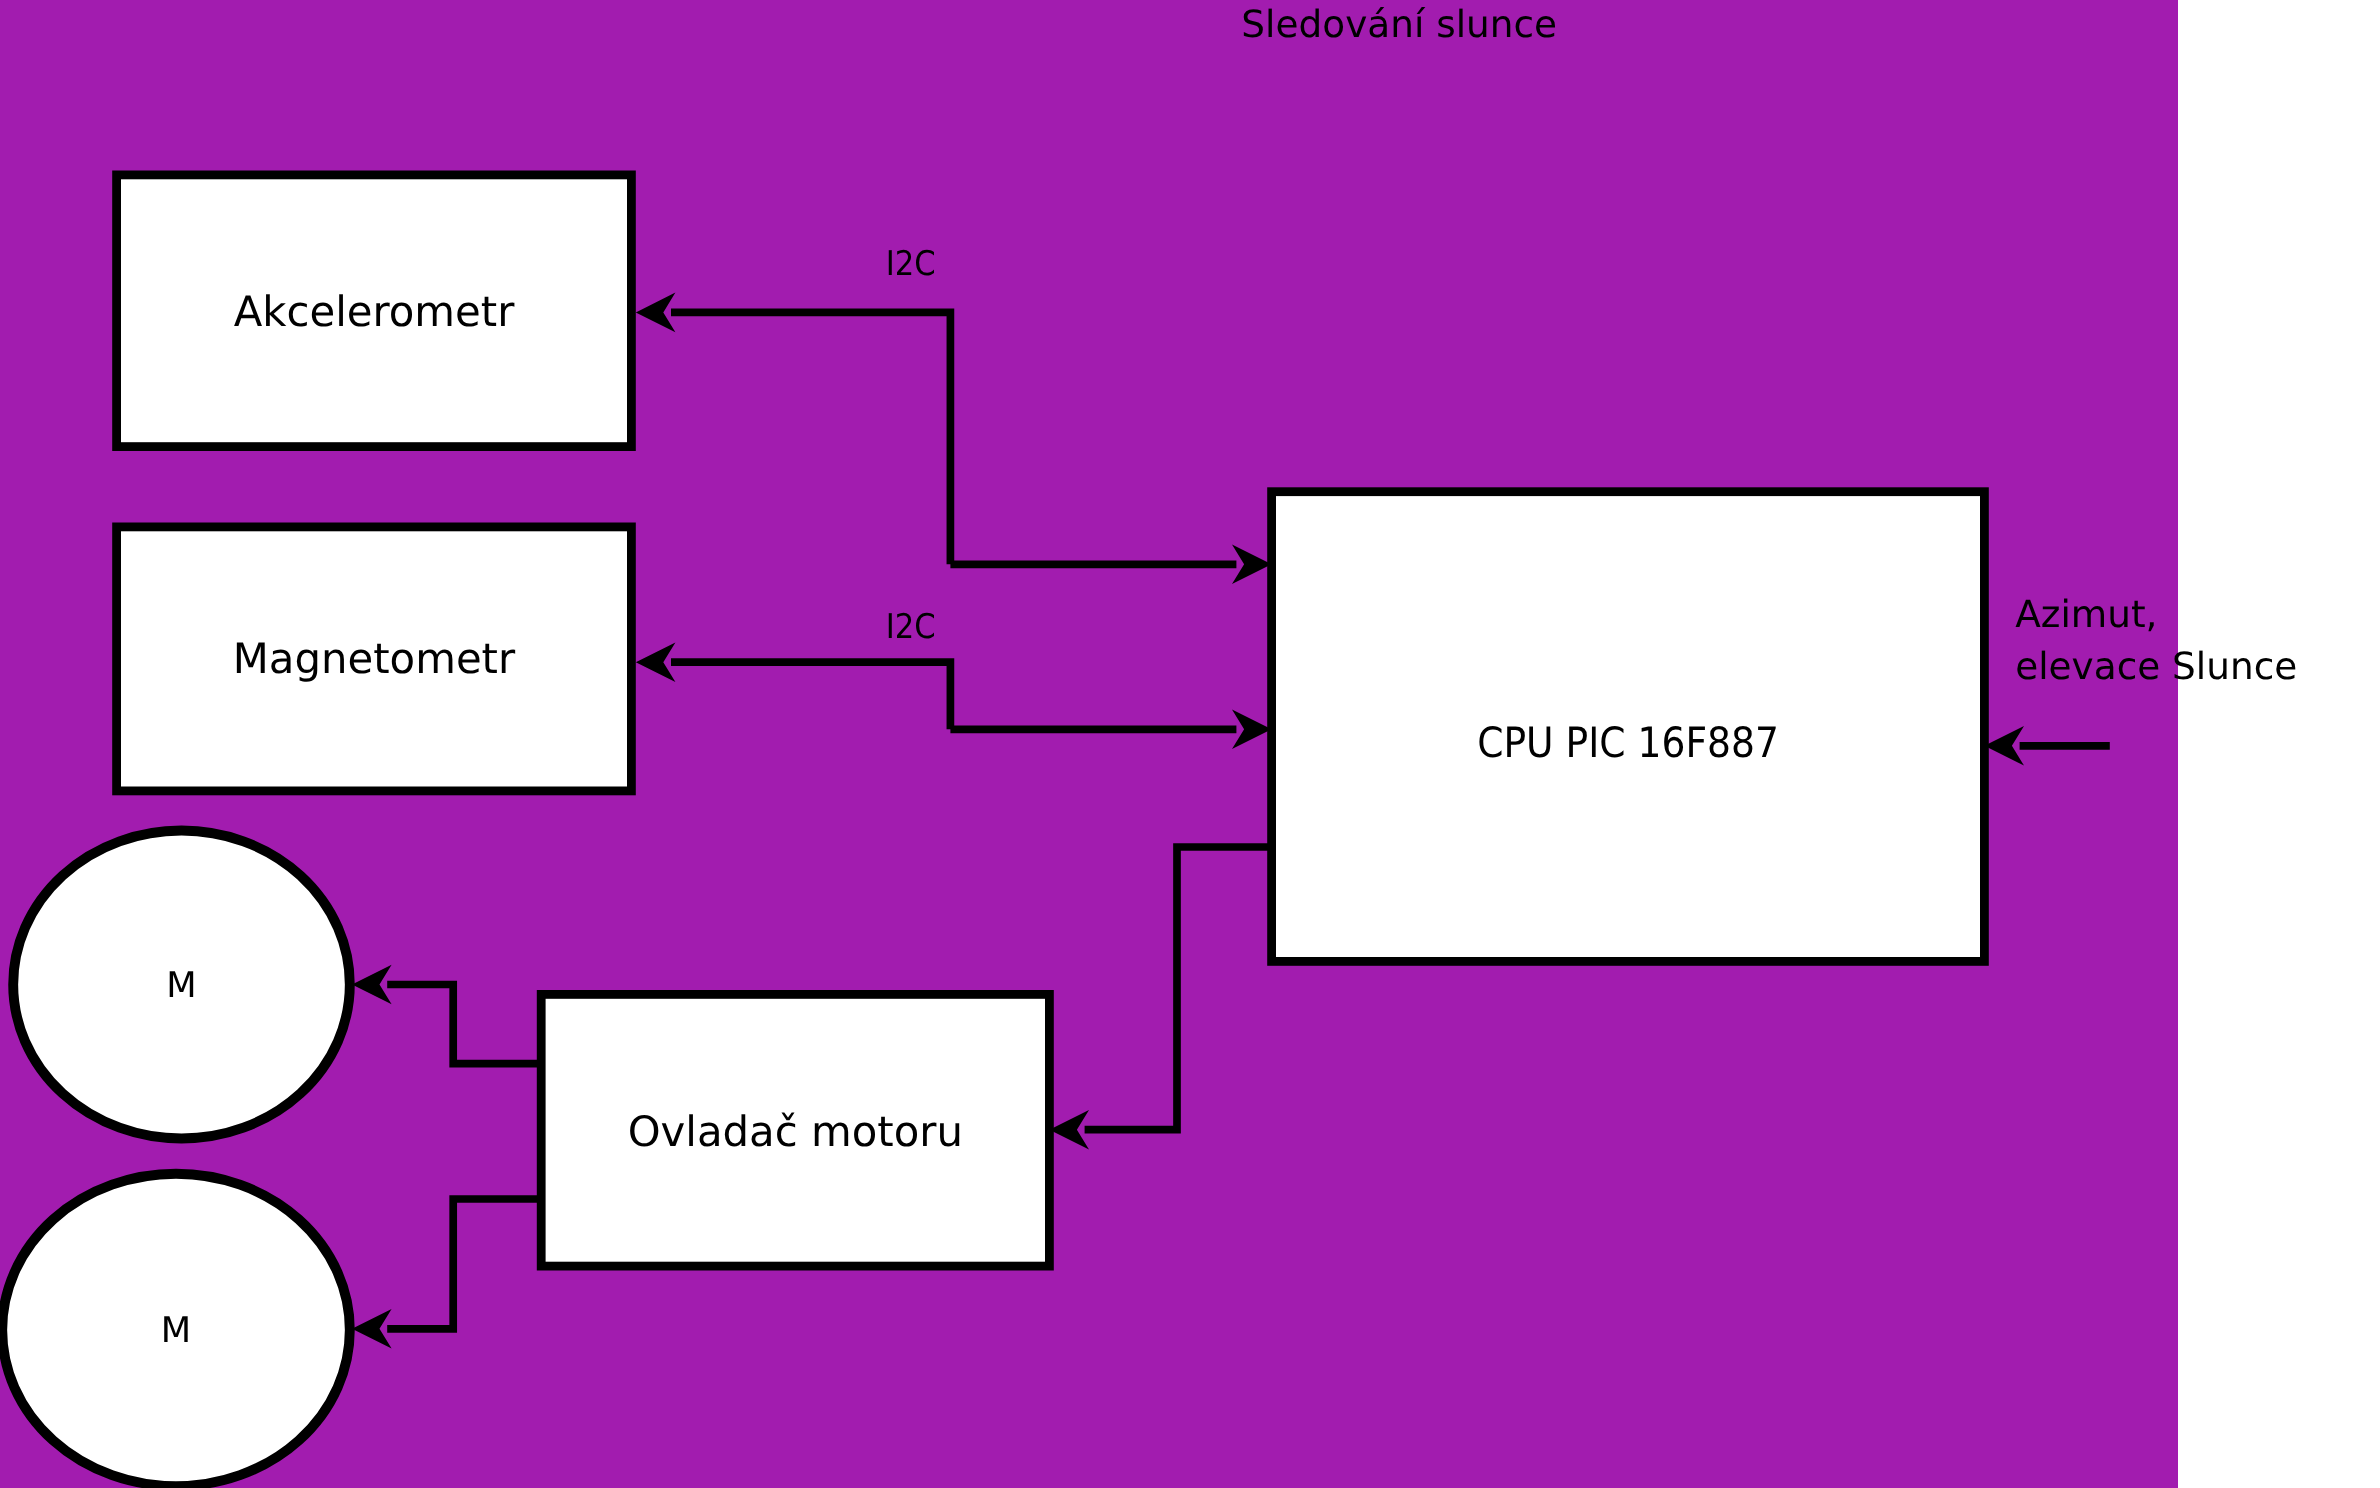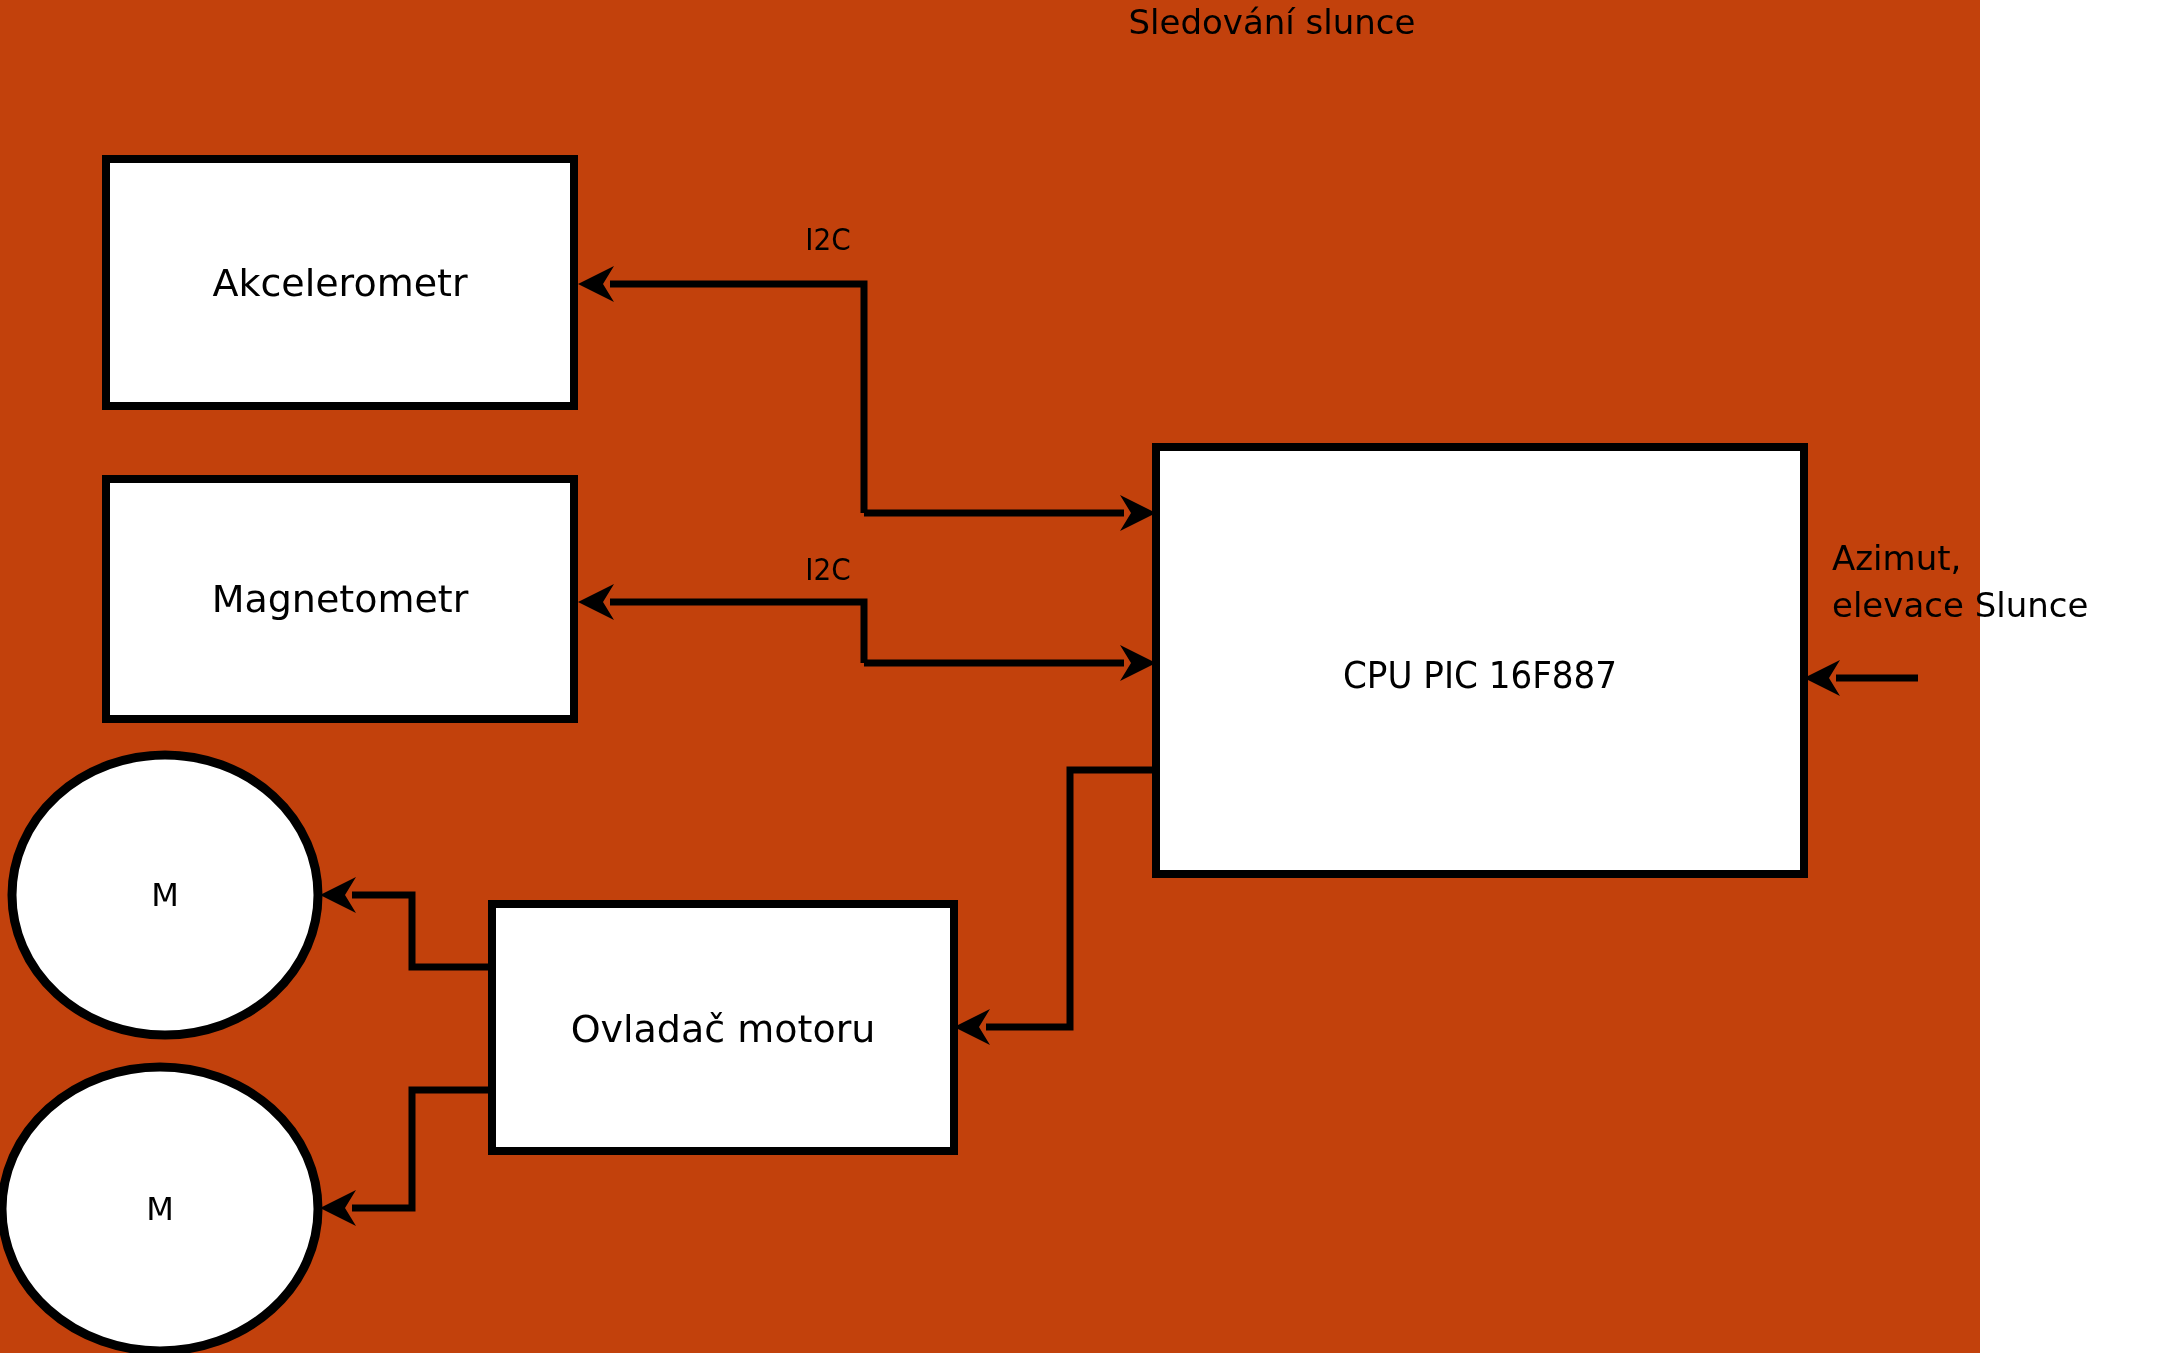--- a/index.html
+++ b/index.html
@@ -10,21 +10,21 @@
   body {
     width: 2164px;
     height: 1353px;
     overflow: hidden;
     font-family: "DejaVu Sans", sans-serif;
   }
   #diagram-root {
     position: relative;
     width: 1980px;
     height: 1353px;
-    background: #c2410c;
+    background: #a21caf;
     text-decoration: underline;
   }
   svg#diagram-svg {
     position: absolute;
     top: 0;
     left: 0;
     width: 2164px;
     height: 1353px;
     display: block;
   }

